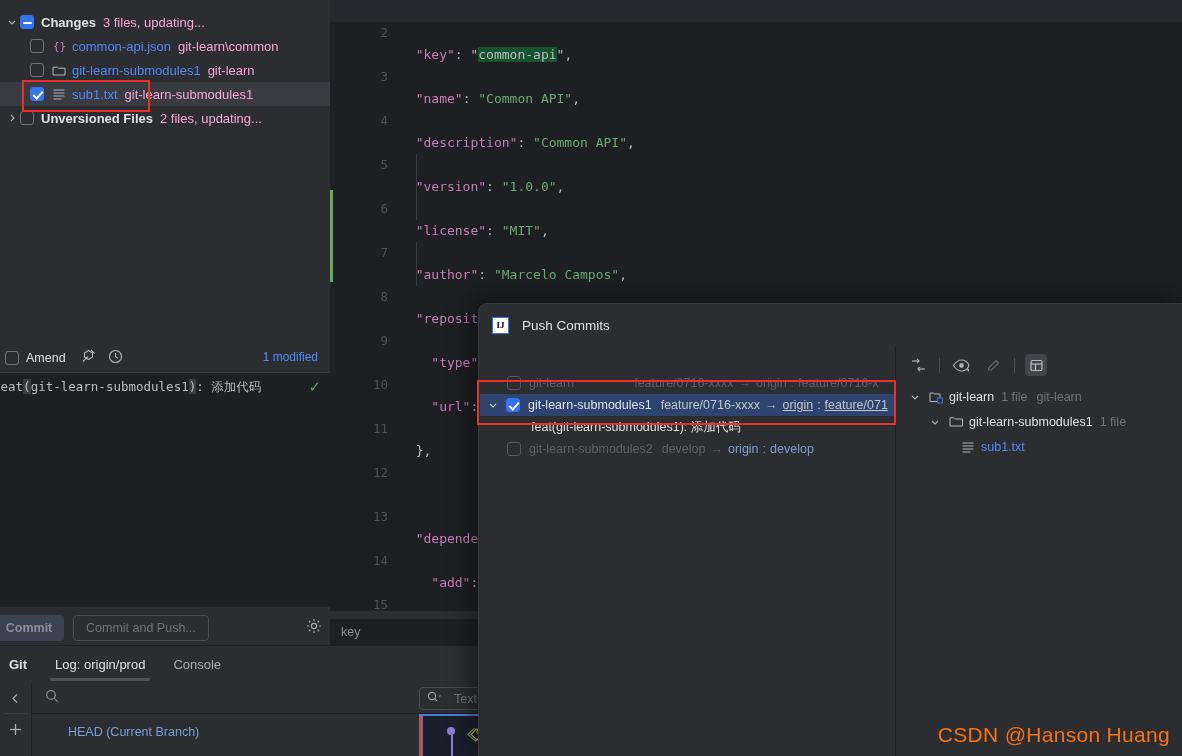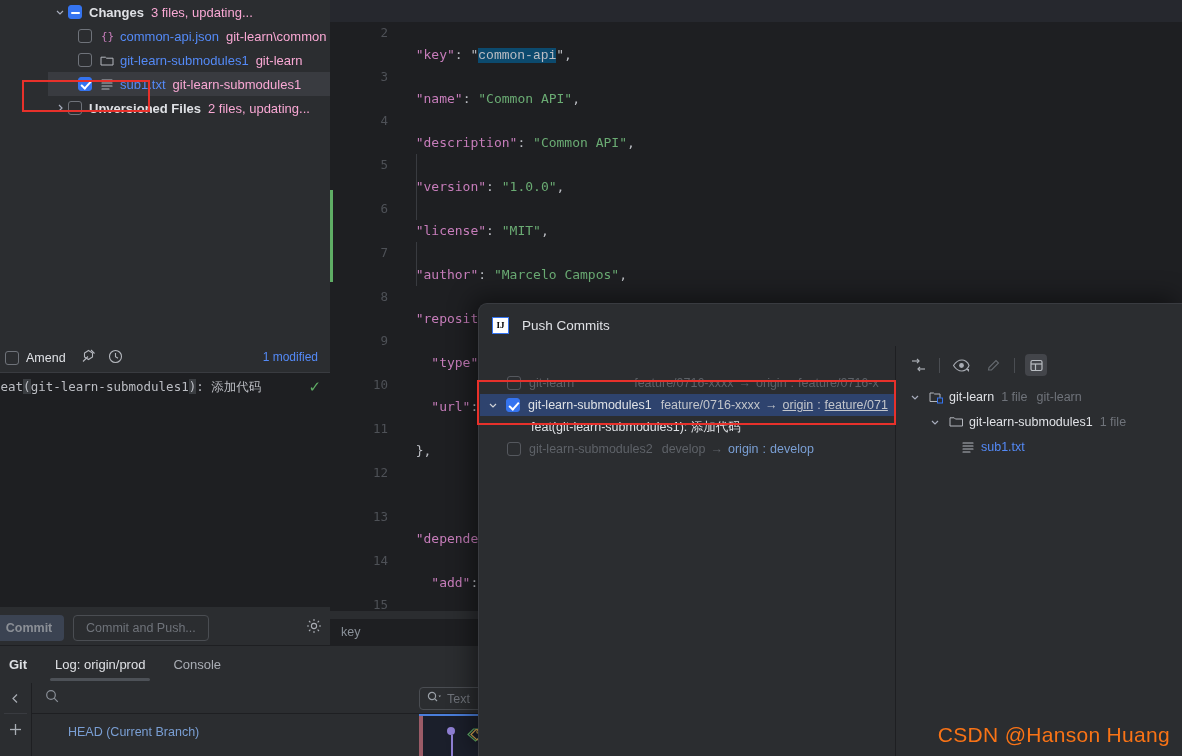--- a/index.html
+++ b/index.html
@@ -10,21 +10,21 @@
     overflow: hidden;
     -webkit-font-smoothing: antialiased;
   }
   #root { position: relative; width: 1182px; height: 756px; }
 
   
   #commit-panel {
     position: absolute; left: 0; top: 0; width: 330px; height: 645px;
     background: #2b2d30;
   }
-  .changes-tree { font-size: 13px; color: #dfe1e5; margin-left: 48px; }
+  .changes-tree { padding-top: 10px; font-size: 13px; color: #dfe1e5; }
   .tree-row {
     height: 24px; display: flex; align-items: center;
     padding-left: 4px; white-space: nowrap; position: relative;
   }
   .tree-row.sel { background: #393b40; }
   .chev {
     width: 16px; height: 16px; flex: 0 0 16px;
     display: flex; align-items: center; justify-content: center;
     color: #a8adbd; font-size: 9px;
   }
@@ -109,21 +109,21 @@
   .gutter-num {
     position: absolute; left: 0; width: 58px; text-align: right;
     color: #4e5157; font-size: 12.5px;
   }
   .code-txt { position: absolute; left: 70px; }
   .chgbar { position: absolute; left: 0px; width: 3px; background: #5fad65; }
   .indent-guide { position: absolute; width: 1px; background: #393b40; }
   .k { color: #c77dbb; }
   .s { color: #6aab73; }
   .p { color: #bcbec4; }
-  .selhl { background: #0c4a6e; color: #bcbec4; font-family: Liberation Mono, monospace; }
+  .selhl { background: #14532d; color: #bcbec4; }
   .lnk { color: #6aab73; text-decoration: underline; }
 
   #editor-bottom-bar {
     position: absolute; left: 330px; top: 610px; width: 852px; height: 35px;
     background: #2b2d30; border-top: 1px solid #1e1f22;
   }
   #key-cell {
     position: absolute; left: 0; top: 8px; width: 150px; height: 39px;
     background: #1e1f22; color: #8a9199; font-size: 12.5px;
     padding-left: 11px; line-height: 27px;
@@ -156,21 +156,21 @@
     background: #2b2d30; border-left: 1px solid #1e1f22;
   }
   #log-search-row {
     position: absolute; left: 0; top: 0; width: 100%; height: 31px;
     border-bottom: 1px solid #1e1f22; display: flex; align-items: center;
   }
   #log-search-icon { margin-left: 13px; color: #8a8f97; }
   #text-filter {
     position: absolute; left: 387px; top: 4px; width: 110px; height: 23px;
     border: 1px solid #4a4d52; border-radius: 4px;
-    display: flex; align-items: center; gap: 4px; padding-left: 7px;
+    display: flex; align-items: center; gap: 11px; padding-left: 7px;
     color: #6f737a; font-size: 12.5px;
   }
   #log-row {
     position: absolute; left: 0; top: 31px; width: 100%; height: 43px;
   }
   #head-label {
     position: absolute; left: 36px; top: 11px; color: #7a9fd4; font-size: 12.5px;
   }
   #graph-cell {
     position: absolute; left: 387px; top: 0; width: 79px; height: 43px;

